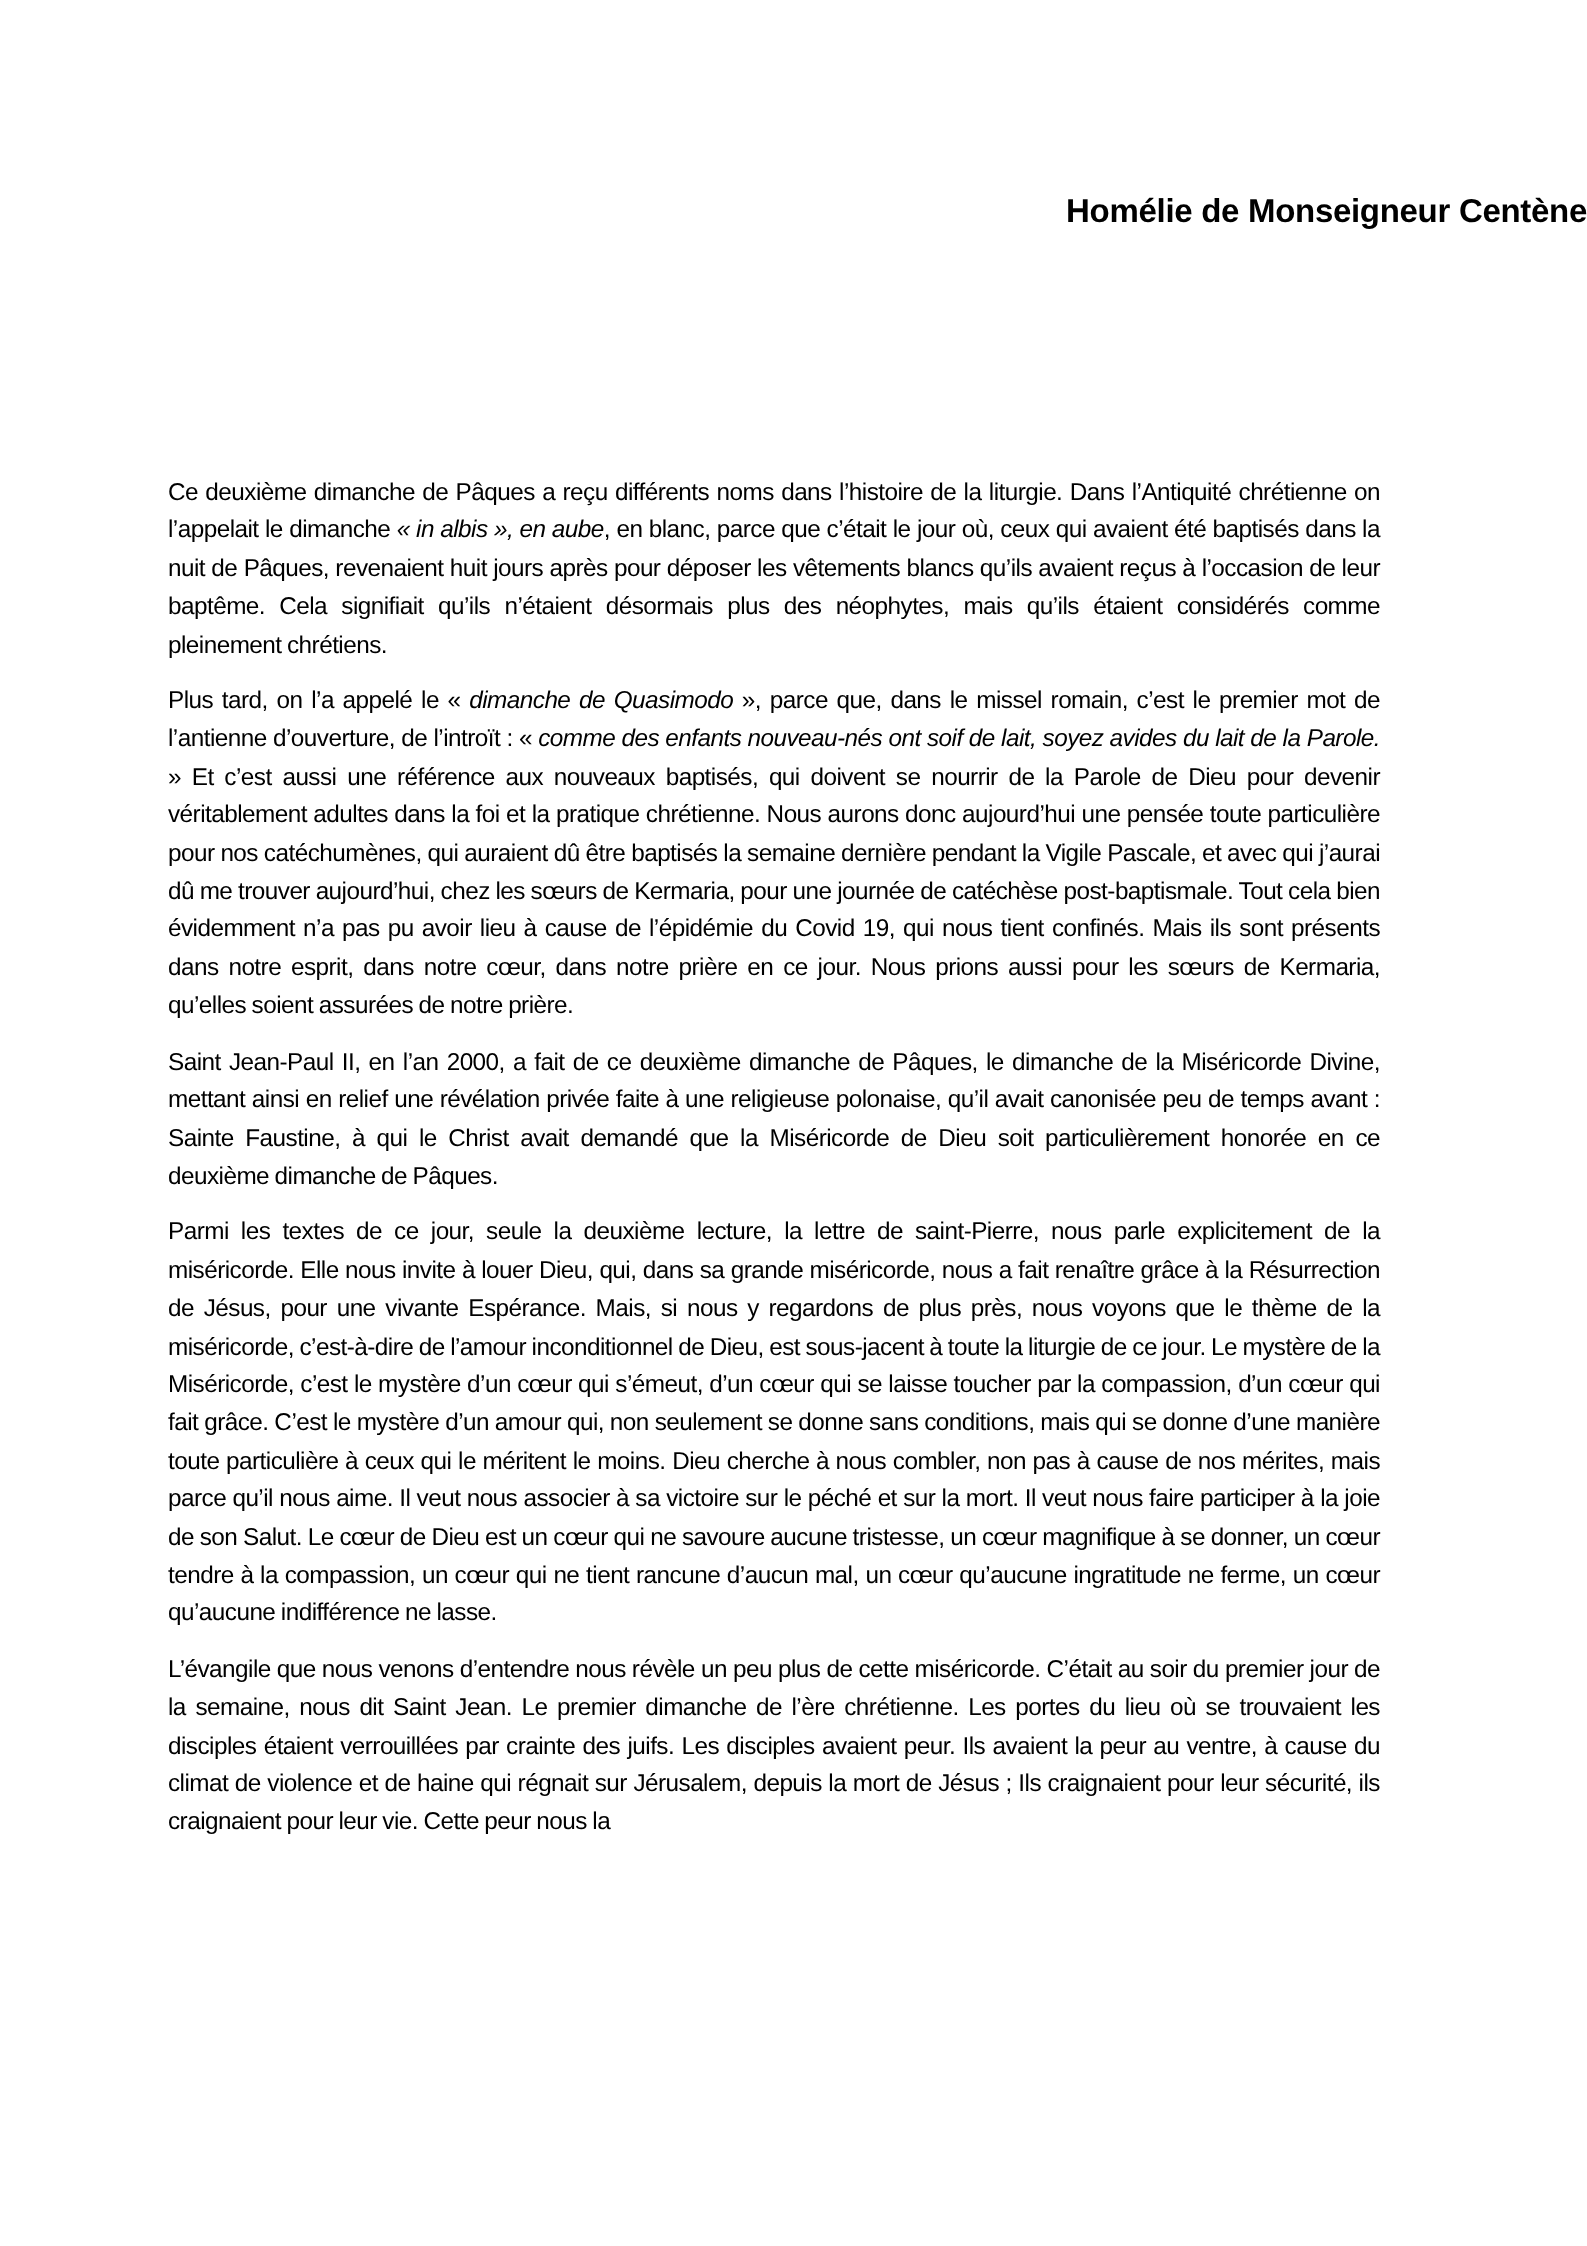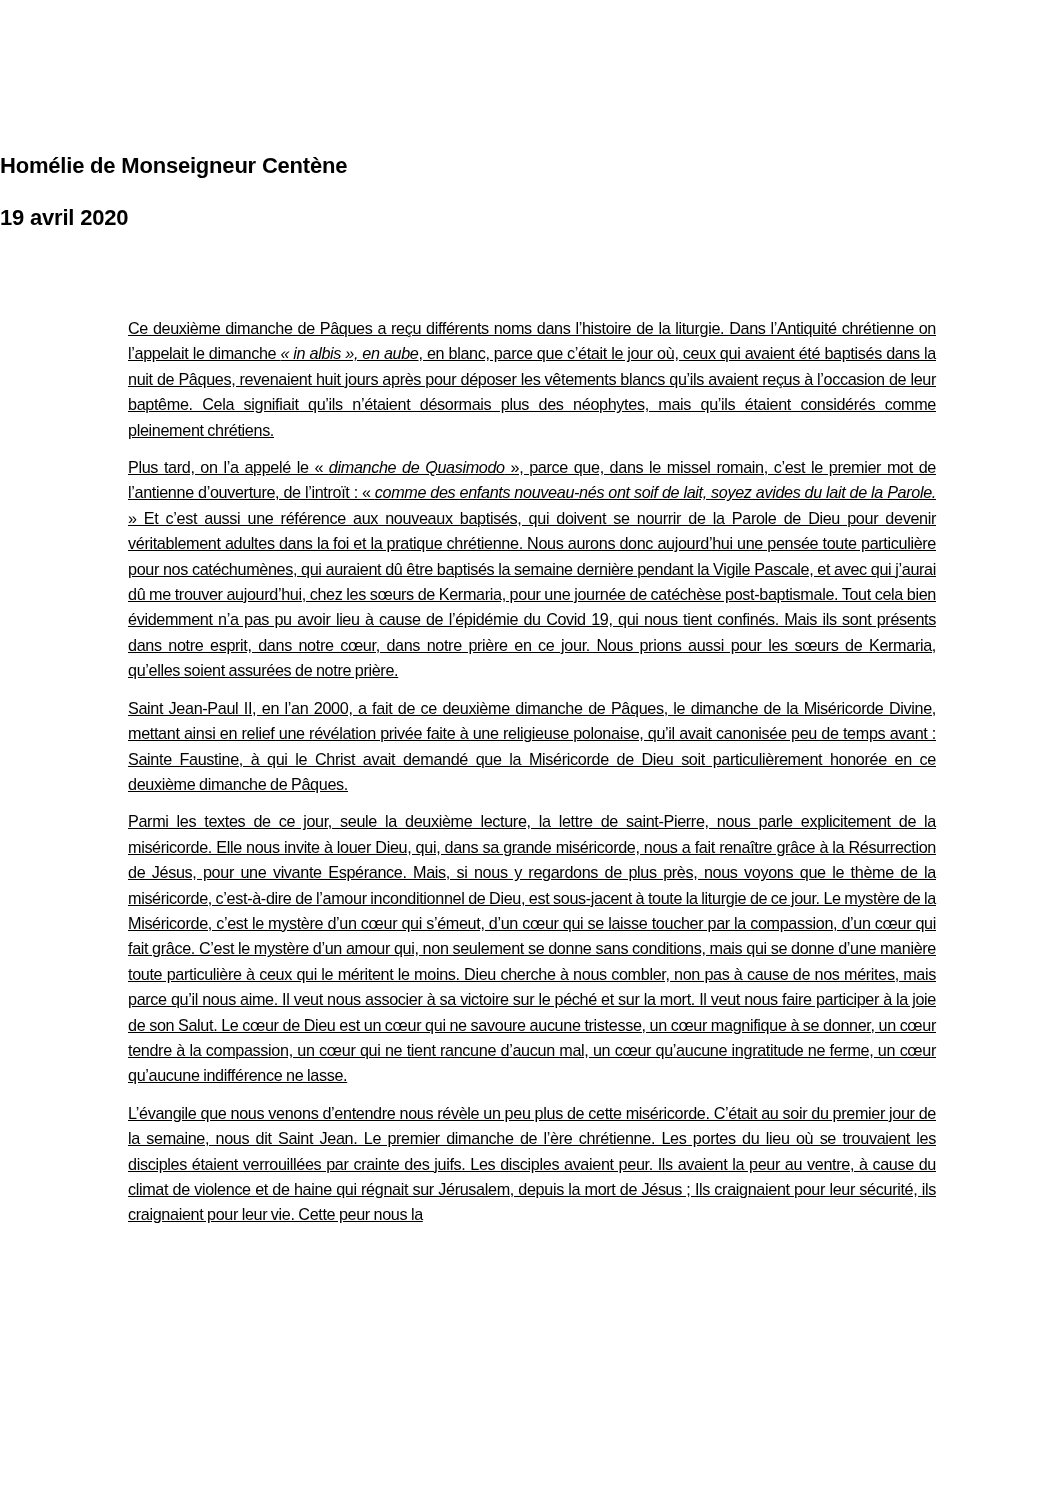--- a/index.html
+++ b/index.html
@@ -21,56 +21,53 @@
       top: 0;
       width: 1058px;
       height: 1497px;
       background: #ffffff;
     }
     .title-block {
       position: absolute;
       left: 0;
       top: 128px;
       width: 1058px;
-      text-align: left;
-      margin-top: 25px;
+      text-align: right;
     }
     .title-line {
       font-weight: bold;
       font-size: 22px;
       line-height: 26px;
       margin: 0 0 26px 0;
       letter-spacing: -0.2px;
     }
     .body-text {
       position: absolute;
-      left: 128px;
+      left: 112px;
       top: 316px;
       width: 808px;
-      text-decoration: underline;
     }
     .para {
       margin: 0 0 12px 0;
       font-size: 16.2px;
       line-height: 25.4px;
       text-align: justify;
       letter-spacing: -0.35px;
       word-spacing: -0.5px;
     }
     .para em {
       font-style: italic;
     }
   </style>
 </head>
 <body>
 
 <div class="page">
   <div class="title-block">
     <div class="title-line">Homélie de Monseigneur Centène</div>
-    <div class="title-line">19 avril 2020</div>
   </div>
 
   <div class="body-text">
     <p class="para">
       <span>Ce deuxième dimanche de Pâques a reçu différents noms dans l’histoire de la liturgie. Dans l’Antiquité chrétienne on l’appelait le dimanche </span><em>« in albis », en aube</em><span>, en blanc, parce que c’était le jour où, ceux qui avaient été baptisés dans la nuit de Pâques, revenaient huit jours après pour déposer les vêtements blancs qu’ils avaient reçus à l’occasion de leur baptême. Cela signifiait qu’ils n’étaient désormais plus des néophytes, mais qu’ils étaient considérés comme pleinement chrétiens.</span>
     </p>
     <p class="para">
       <span>Plus tard, on l’a appelé le « </span><em>dimanche de Quasimodo</em><span> », parce que, dans le missel romain, c’est le premier mot de l’antienne d’ouverture, de l’introït : « </span><em>comme des enfants nouveau-nés ont soif de lait, soyez avides du lait de la Parole.</em><span> » Et c’est aussi une référence aux nouveaux baptisés, qui doivent se nourrir de la Parole de Dieu pour devenir véritablement adultes dans la foi et la pratique chrétienne. Nous aurons donc aujourd’hui une pensée toute particulière pour nos catéchumènes, qui auraient dû être baptisés la semaine dernière pendant la Vigile Pascale, et avec qui j’aurai dû me trouver aujourd’hui, chez les sœurs de Kermaria, pour une journée de catéchèse post-baptismale. Tout cela bien évidemment n’a pas pu avoir lieu à cause de l’épidémie du Covid 19, qui nous tient confinés. Mais ils sont présents dans notre esprit, dans notre cœur, dans notre prière en ce jour. Nous prions aussi pour les sœurs de Kermaria, qu’elles soient assurées de notre prière.</span>
     </p>
     <p class="para">

